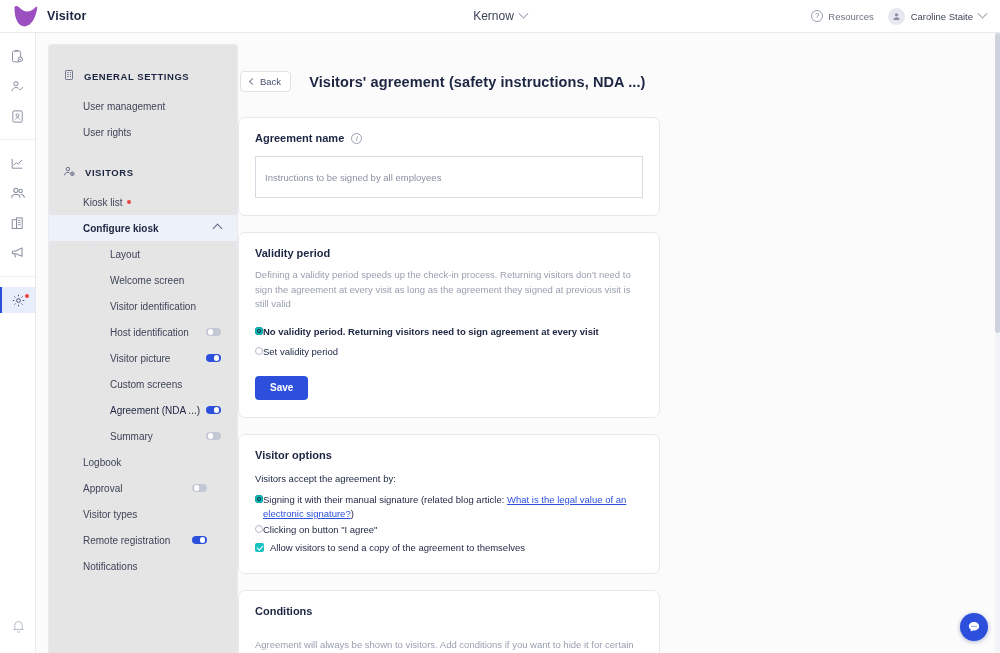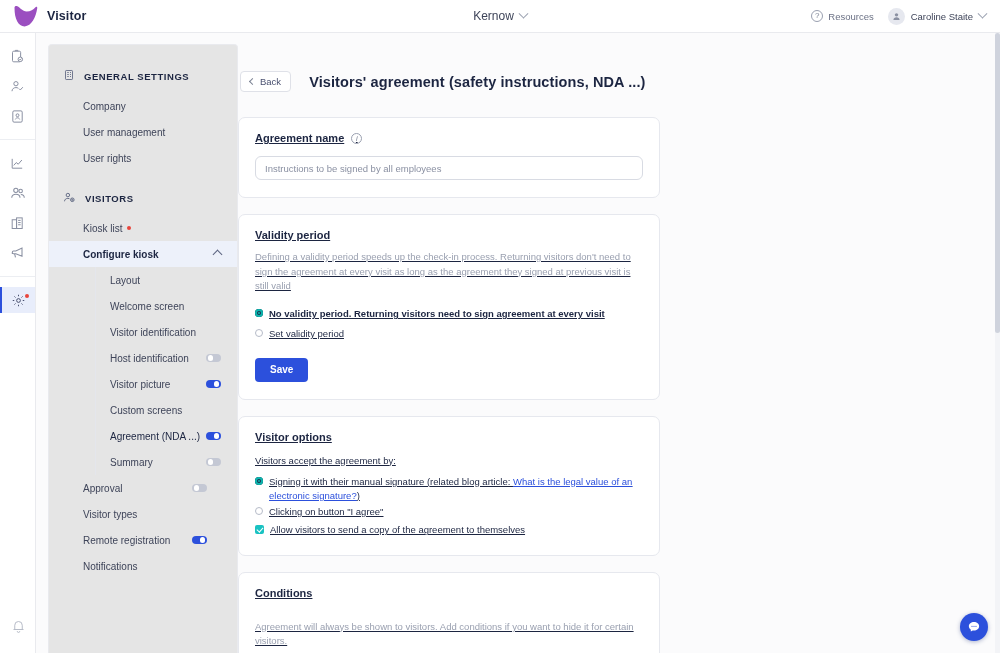--- a/index.html
+++ b/index.html
@@ -104,37 +104,37 @@
     display: flex; align-items: center; gap: 5px; height: 21px; padding: 0 9px;
     border: 1px solid #dfe1e8; border-radius: 4px; background: #fff;
     font-size: 9.5px; color: #4a5170; cursor: pointer;
   }
   .back-chev { width: 5px; height: 5px; border-left: 1.2px solid #7b8293; border-bottom: 1.2px solid #7b8293;
                transform: rotate(45deg); }
   .page-title { font-size: 14.5px; font-weight: bold; color: #1c2541; letter-spacing: .1px; }
 
   .card {
     width: 422px; margin-top: 16px; background: #fff;
-    border: 1px solid #e6e8ee; border-radius: 7px; padding: 14px 16px 17px 16px; text-decoration: underline;
+    border: 1px solid #e6e8ee; border-radius: 7px; padding: 14px 16px 17px 16px;
   }
   .card.first { margin-top: 25px; }
   .card-title { font-size: 11px; font-weight: bold; color: #1c2541; display: flex; align-items: center; gap: 7px; }
   .info-i {
     width: 11px; height: 11px; border: 1px solid #9aa0b0; border-radius: 50%;
     font-size: 7.5px; line-height: 9.5px; text-align: center; color: #7b8293; font-weight: normal;
     font-style: italic; cursor: pointer;
   }
   .text-input {
-    margin-top: 12px; width: 388px; height: 24px; border: 1px solid #d8dbe3; border-radius: 6px;
+    margin-top: 12px; width: 388px; height: 42px; border: 1px solid #d8dbe3; border-radius: 0;
     padding: 0 9px; font-size: 9.5px; color: #3e4459; font-family: inherit; background: #fff;
   }
   .text-input::placeholder { color: #8a90a2; }
   .card-desc { margin-top: 9px; font-size: 9.5px; line-height: 1.55; color: #9aa0b0; max-width: 386px; }
 
-  .radio-row { display: flex; align-items: flex-start; gap: 6px; margin-top: 9px; font-size: 9.5px; color: #1c2541; cursor: pointer; }
+  .radio-row { display: flex; align-items: flex-start; margin-top: 9px; font-size: 9.5px; color: #1c2541; cursor: pointer; }
   .radio-row.tight { margin-top: 6px; }
   .radio {
     flex: 0 0 auto; width: 8px; height: 8px; border-radius: 50%; margin-top: 2px;
     border: 1px solid #b6bbc8; background: #fff;
   }
   .radio.sel { border: none; background: #0fb5ae; box-shadow: inset 0 0 0 2px #0fb5ae, inset 0 0 0 3px #15324f; }
   .radio-label { line-height: 1.5; }
   .radio-row.bold .radio-label { font-weight: bold; }
   .chk-row { display: flex; align-items: flex-start; gap: 6px; margin-top: 7px; font-size: 9.5px; color: #1c2541; cursor: pointer; }
   .chk {
@@ -290,23 +290,20 @@
     <div class="side-head first">
       <span>
         <svg width="12" height="12" viewBox="0 0 24 24" fill="none" stroke="#5c6480" stroke-width="1.7">
           <rect x="5" y="3" width="14" height="18" rx="1.5"></rect>
             <path d="M8.5 7h3M8.5 11h3M8.5 15h3M14 7h2M14 11h2M14 15h2"></path>
         </svg>
       </span>
       <span>GENERAL SETTINGS</span>
     </div>
     <div class="side-link lvl1">
-      <span>Company</span>
-    </div>
-    <div class="side-link lvl1">
       <span>User management</span>
     </div>
     <div class="side-link lvl1">
       <span>User rights</span>
     </div>
 
     <div class="side-head second">
       <span>
         <svg width="13" height="13" viewBox="0 0 24 24" fill="none" stroke="#5c6480" stroke-width="1.7">
           <circle cx="9" cy="7.5" r="3.2"></circle>
@@ -359,20 +356,23 @@
       </div>
       <div class="side-subitem">
         <span>Summary</span>
         <span class="toggle off">
             <i></i>
           </span>
       </div>
     </div>
 
     <div class="side-subitem" style="padding-left:34px;padding-right:30px;">
+      <span>Logbook</span>
+    </div>
+    <div class="side-subitem" style="padding-left:34px;padding-right:30px;">
       <span>Approval</span>
       <span class="toggle off">
           <i></i>
         </span>
     </div>
     <div class="side-subitem" style="padding-left:34px;padding-right:30px;">
       <span>Visitor types</span>
     </div>
     <div class="side-subitem" style="padding-left:34px;padding-right:30px;">
       <span>Remote registration</span>

